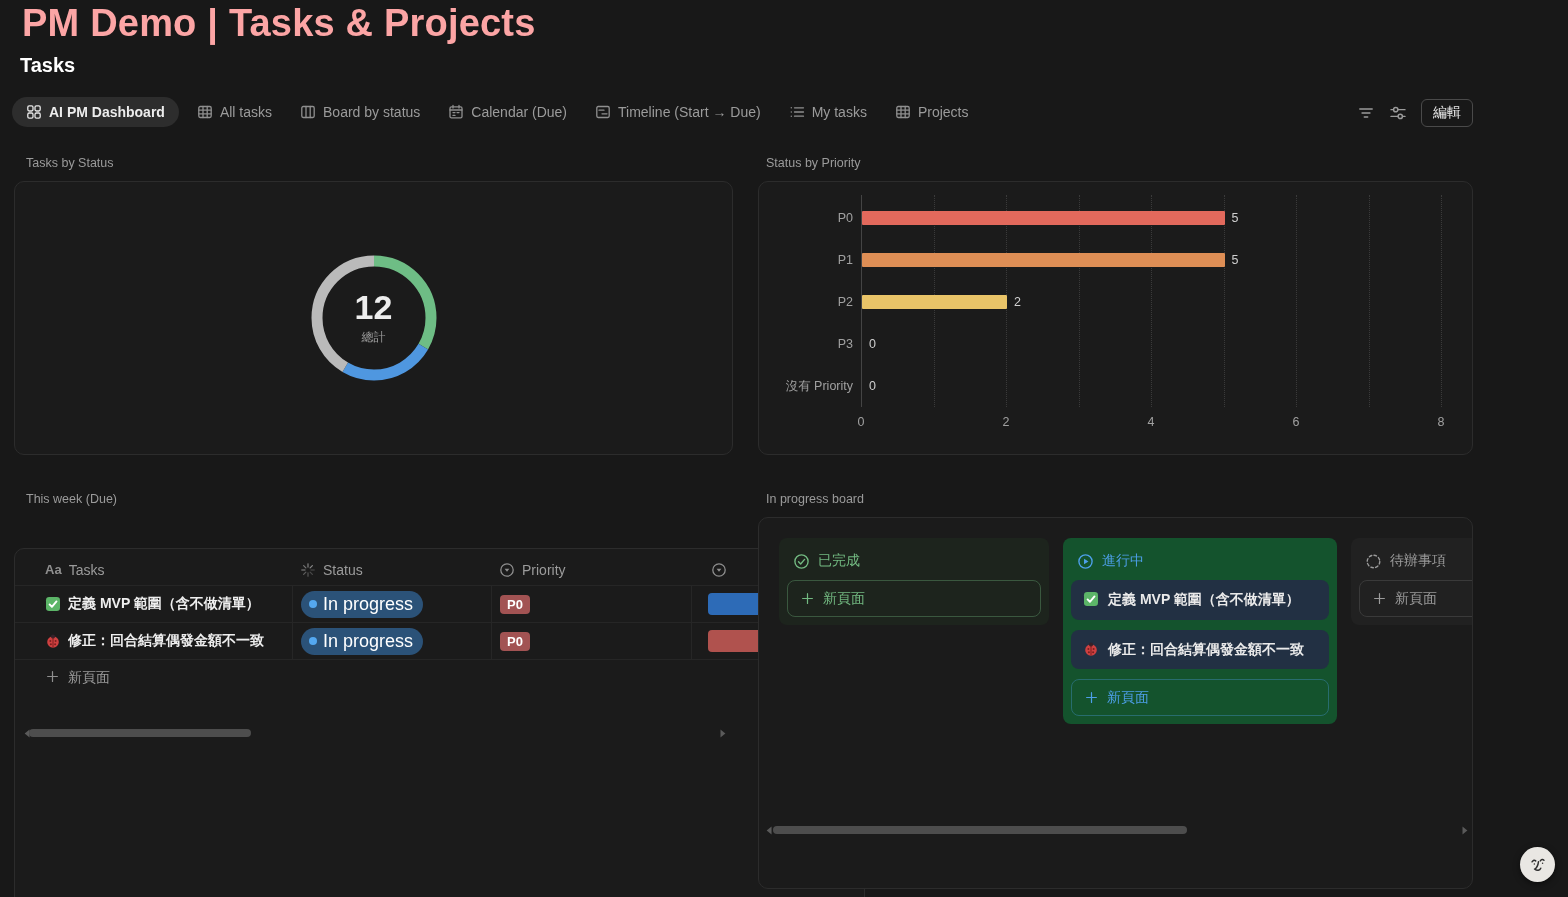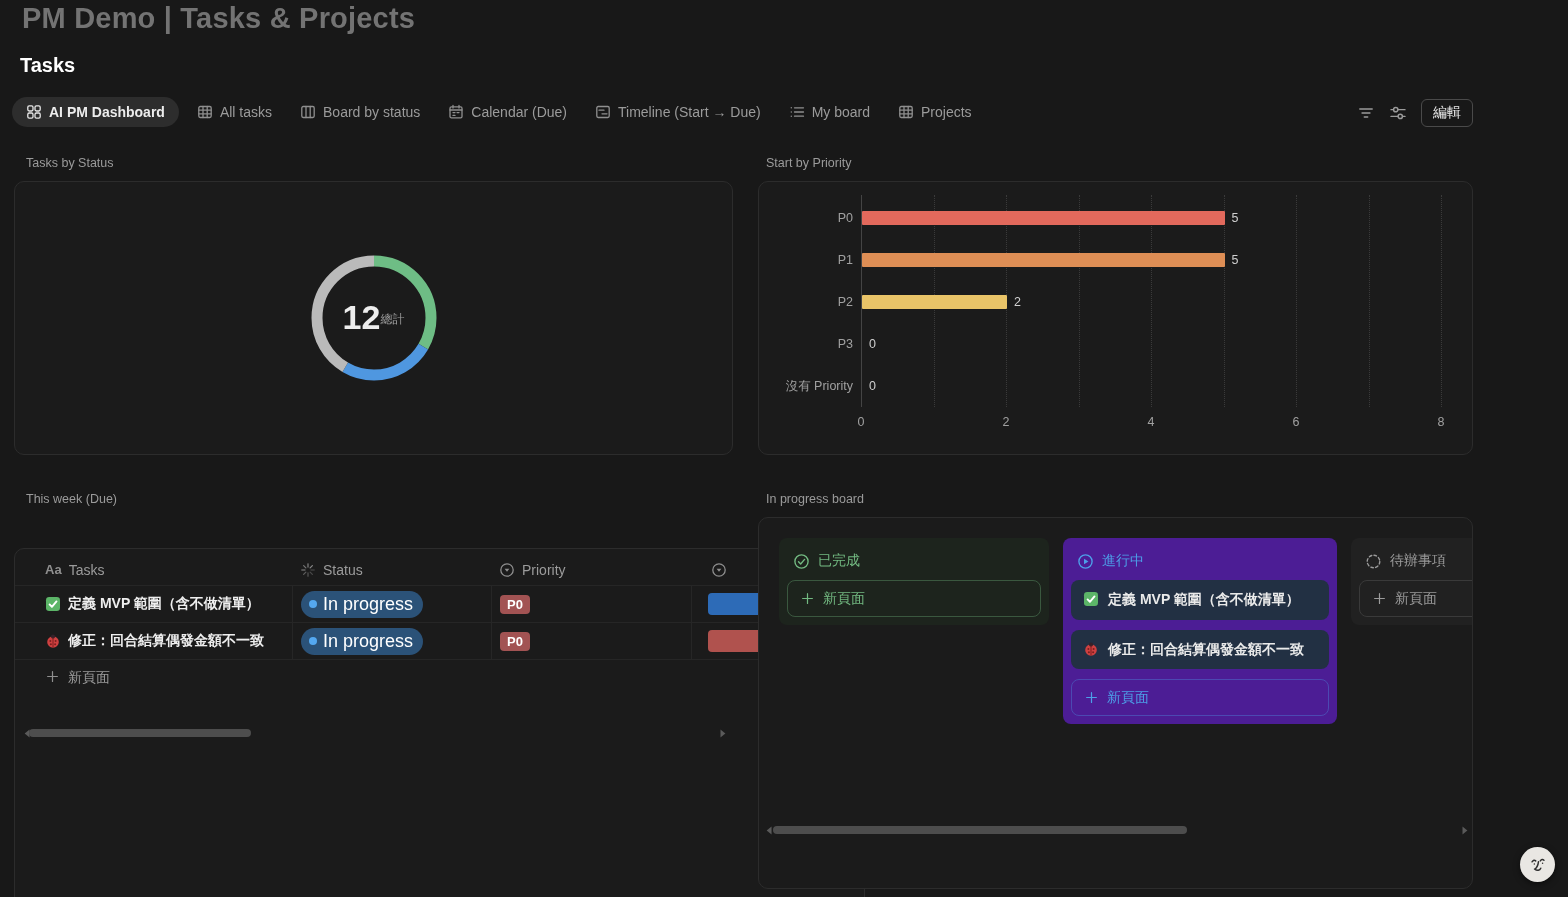--- a/index.html
+++ b/index.html
@@ -1,39 +1,39 @@
 <!DOCTYPE html>
 <html><head>
 <meta charset="utf-8">
 <style>
   * { margin:0; padding:0; box-sizing:border-box; }
   html,body { background:#181818; }
   body { font-family:"Liberation Sans", sans-serif; }
   #stage { position:relative; width:1568px; height:897px; background:#181818; overflow:hidden; color:#e8e8e8; }
 
-  .page-title { position:absolute; left:22px; top:2px; font-size:29px; font-weight:800; color:#737373; letter-spacing:.2px; }
+  .page-title { position:absolute; left:22px; top:2px; font-size:38px; font-weight:800; color:#fca5a5; letter-spacing:.2px; }
   .section-title { position:absolute; left:20px; top:54px; font-size:20px; font-weight:700; color:#fff; }
 
   
   .tabbar { position:absolute; left:12px; top:97px; display:flex; align-items:flex-end; gap:8px; }
   .tab { display:flex; align-items:center; gap:7px; padding:7px 10px; border-radius:17px; font-size:14px; color:#9b9b9b; cursor:pointer; background:transparent; border:none; white-space:nowrap; }
   .tab.active { background:#2d2d2d; color:#ededed; font-weight:700; padding:7px 14px; }
   .tab .ticon { display:inline-flex; width:16px; height:16px; }
 
   .toolbar-right { position:absolute; right:95px; top:99px; display:flex; align-items:center; gap:14px; }
   .icon-btn { display:inline-flex; width:18px; height:18px; align-items:center; justify-content:center; cursor:pointer; }
   .edit-btn { border:1px solid #4a4a4a; border-radius:6px; background:transparent; color:#ececec; font-size:14px; padding:4px 11px; cursor:pointer; font-family:inherit; }
 
   .panel-label { position:absolute; font-size:12.5px; color:#9b9b9b; }
   .card { position:absolute; background:#1b1b1b; border:1px solid #2c2c2c; border-radius:10px; overflow:hidden; }
 
   
   .donut-wrap { position:absolute; left:0; top:0; right:0; bottom:0; display:flex; align-items:center; justify-content:center; }
   .donut-box { position:relative; width:140px; height:140px; }
-  .donut-center { position:absolute; inset:0; display:flex; flex-direction:row; align-items:center; justify-content:center; }
+  .donut-center { position:absolute; inset:0; display:flex; flex-direction:column; align-items:center; justify-content:center; }
   .donut-value { font-size:34px; font-weight:700; color:#ededed; line-height:1.05; }
   .donut-sub { font-size:12px; color:#9b9b9b; margin-top:3px; }
 
   
   .plot { position:absolute; left:102px; top:15px; width:580px; }
   .gridlines { position:absolute; left:0; top:-2px; width:100%; height:212px; }
   .gridline { position:absolute; top:0; bottom:0; width:0; border-left:1px dotted #3a3a3a; }
   .gridline.axis { border-left:1px solid #444; }
   .bar-rows { position:relative; }
   .bar-row { position:relative; height:42px; }
@@ -130,21 +130,21 @@
       </button>
       <button class="tab">
         <span class="ticon">
           <svg width="16" height="16" viewBox="0 0 16 16" fill="none" stroke="#8f8f8f" stroke-width="1.3" stroke-linecap="round" stroke-linejoin="round">
             <path d="M5.5 3.8h9M5.5 8h9M5.5 12.2h9"></path>
             <circle cx="2.3" cy="3.8" r="0.7" fill="#8f8f8f" stroke="none"></circle>
             <circle cx="2.3" cy="8" r="0.7" fill="#8f8f8f" stroke="none"></circle>
             <circle cx="2.3" cy="12.2" r="0.7" fill="#8f8f8f" stroke="none"></circle>
           </svg>
         </span>
-        <span>My board</span>
+        <span>My tasks</span>
       </button>
       <button class="tab">
         <span class="ticon">
           <svg width="16" height="16" viewBox="0 0 16 16" fill="none" stroke="#8f8f8f" stroke-width="1.3" stroke-linecap="round" stroke-linejoin="round">
             <rect x="1.8" y="2.5" width="12.4" height="11" rx="1.4"></rect>
             <path d="M1.8 6.2h12.4M1.8 9.8h12.4M6 2.5v11M10.2 2.5v11"></path>
           </svg>
         </span>
         <span>Projects</span>
       </button>
@@ -176,21 +176,21 @@
             <circle cx="70" cy="70" r="57" fill="none" stroke="#bababa" stroke-width="11" stroke-dasharray="149.22565104551518 208.91591146372122" stroke-dashoffset="-208.91591146372122" transform="rotate(-90 70 70)"></circle>
           </svg>
         <div class="donut-center">
           <div class="donut-value">12</div>
           <div class="donut-sub">總計</div>
         </div>
       </div>
     </div>
   </div>
 
-  <div class="panel-label" style="left:766px; top:156px;">Start by Priority</div>
+  <div class="panel-label" style="left:766px; top:156px;">Status by Priority</div>
   <div class="card" style="left:758px; top:181px; width:715px; height:274px;">
     <div class="plot">
       <div class="gridlines" id="gridlines">
           <div class="gridline axis" style="left:0.000%"></div>
           <div class="gridline" style="left:12.500%"></div>
           <div class="gridline" style="left:25.000%"></div>
           <div class="gridline" style="left:37.500%"></div>
           <div class="gridline" style="left:50.000%"></div>
           <div class="gridline" style="left:62.500%"></div>
           <div class="gridline" style="left:75.000%"></div>
@@ -360,21 +360,21 @@
             <button class="bnew" style="color:#72b981;border-color:rgba(114,185,129,0.35);">
               <span style="display:inline-flex;">
                 <svg width="15" height="15" viewBox="0 0 16 16" fill="none" stroke="#72b981" stroke-width="1.3" stroke-linecap="round" stroke-linejoin="round">
                   <path d="M8 2.8v10.4M2.8 8h10.4"></path>
                 </svg>
               </span>
               <span>新頁面</span>
             </button>
           </div>
         </div>
-        <div class="bcol" style="width: 274px; background: #4c1d95;">
+        <div class="bcol" style="width: 274px; background: #14532d;">
           <div class="bcol-head" style="color:#4d9fe8;">
             <span style="display:inline-flex;">
               <svg width="17" height="17" viewBox="0 0 16 16" fill="none" stroke="#4d9fe8" stroke-width="1.3" stroke-linecap="round" stroke-linejoin="round">
                 <circle cx="8" cy="8" r="6.2"></circle>
                 <path d="M6.6 5.5v5l4.2-2.5z" fill="#4d9fe8" stroke="none"></path>
               </svg>
             </span>
             <span>進行中</span>
           </div>
           <div class="bcards">

